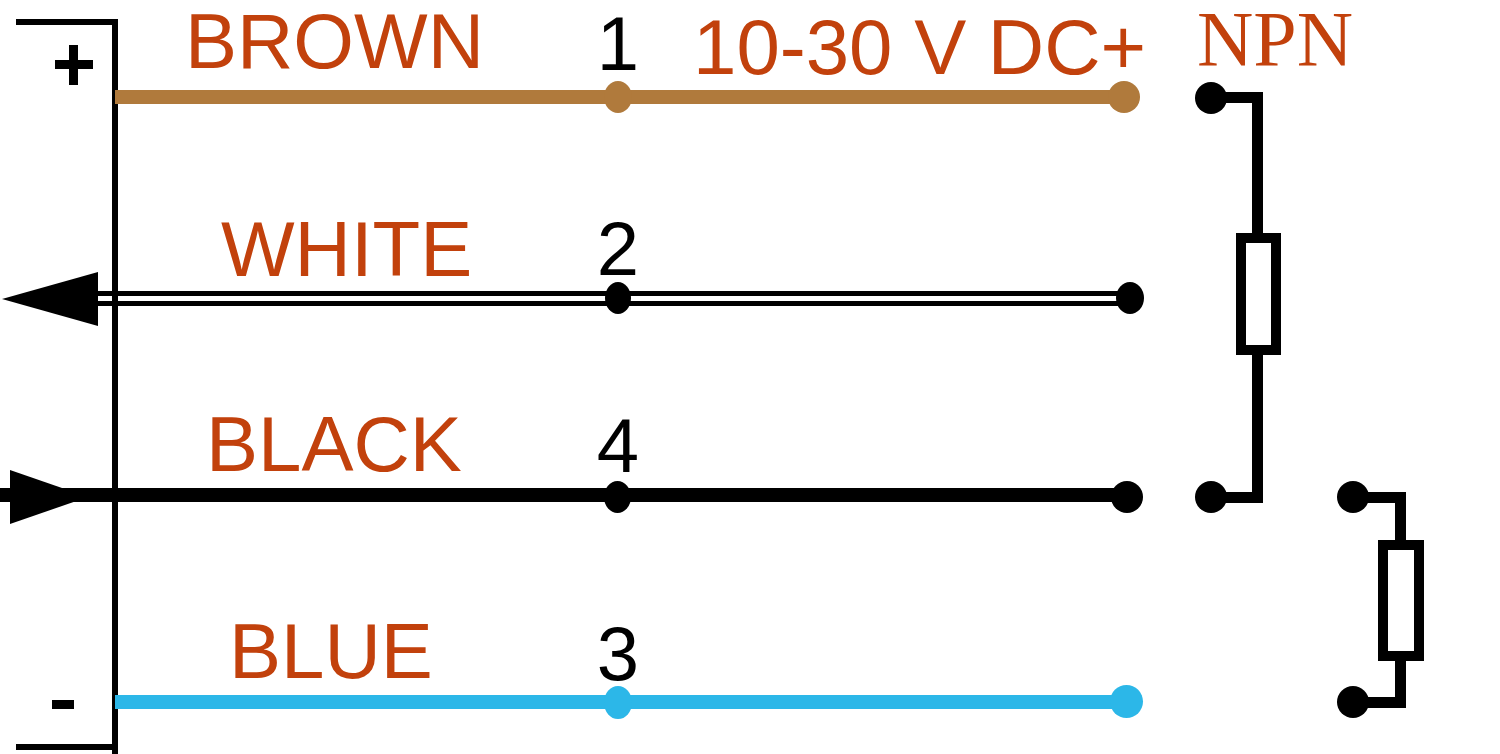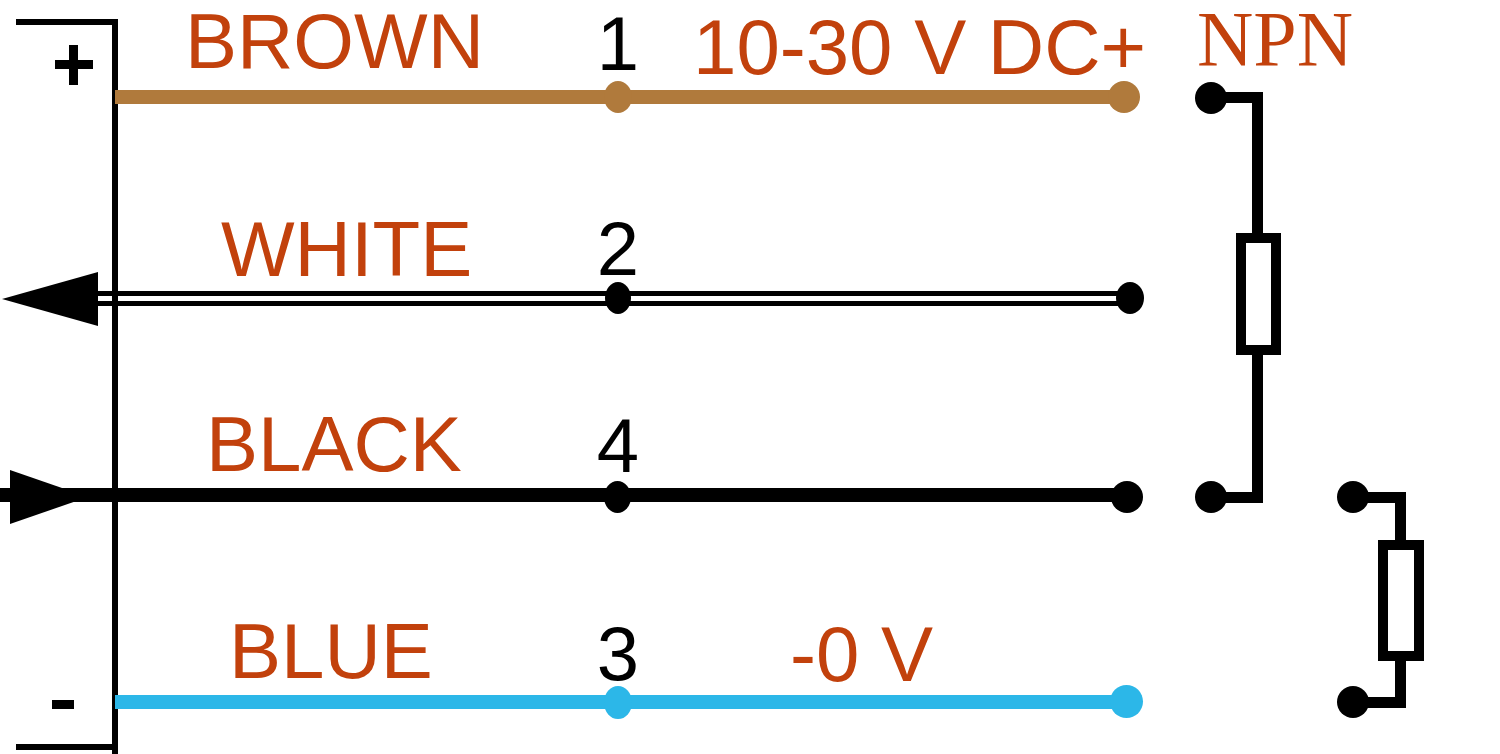--- a/index.html
+++ b/index.html
@@ -74,19 +74,18 @@
   <div class="dot" style="left:1337px;top:481px;width:32px;height:32px;"></div>
   <div class="line" style="left:1353px;top:492px;width:53px;height:11px;"></div>
   <div class="line" style="left:1395px;top:492px;width:11px;height:55px;"></div>
   <div class="resistor" style="left:1378px;top:540px;width:46px;height:121px;"></div>
   <div class="line" style="left:1395px;top:655px;width:11px;height:53px;"></div>
   <div class="line" style="left:1353px;top:697px;width:53px;height:11px;"></div>
   <div class="dot" style="left:1337px;top:686px;width:32px;height:32px;"></div>
 
   <div class="lbl" style="left:208px;top:612px;margin-left:21px;">BLUE</div>
   <div class="pin" style="left:568px;top:616px;">3</div>
-  <div class="lbl" style="left:790px;top:615px;">-0 V</div>
 
   <div class="abs" style="left:115px;top:695px;width:1012px;height:14px;background:#2CB7E8;"></div>
   <div class="dot" style="left:604px;top:686px;width:28px;height:33px;background:#2CB7E8;"></div>
   <div class="dot" style="left:1110px;top:685px;width:33px;height:33px;background:#2CB7E8;"></div>
 
 </div>
 
 </body></html>

